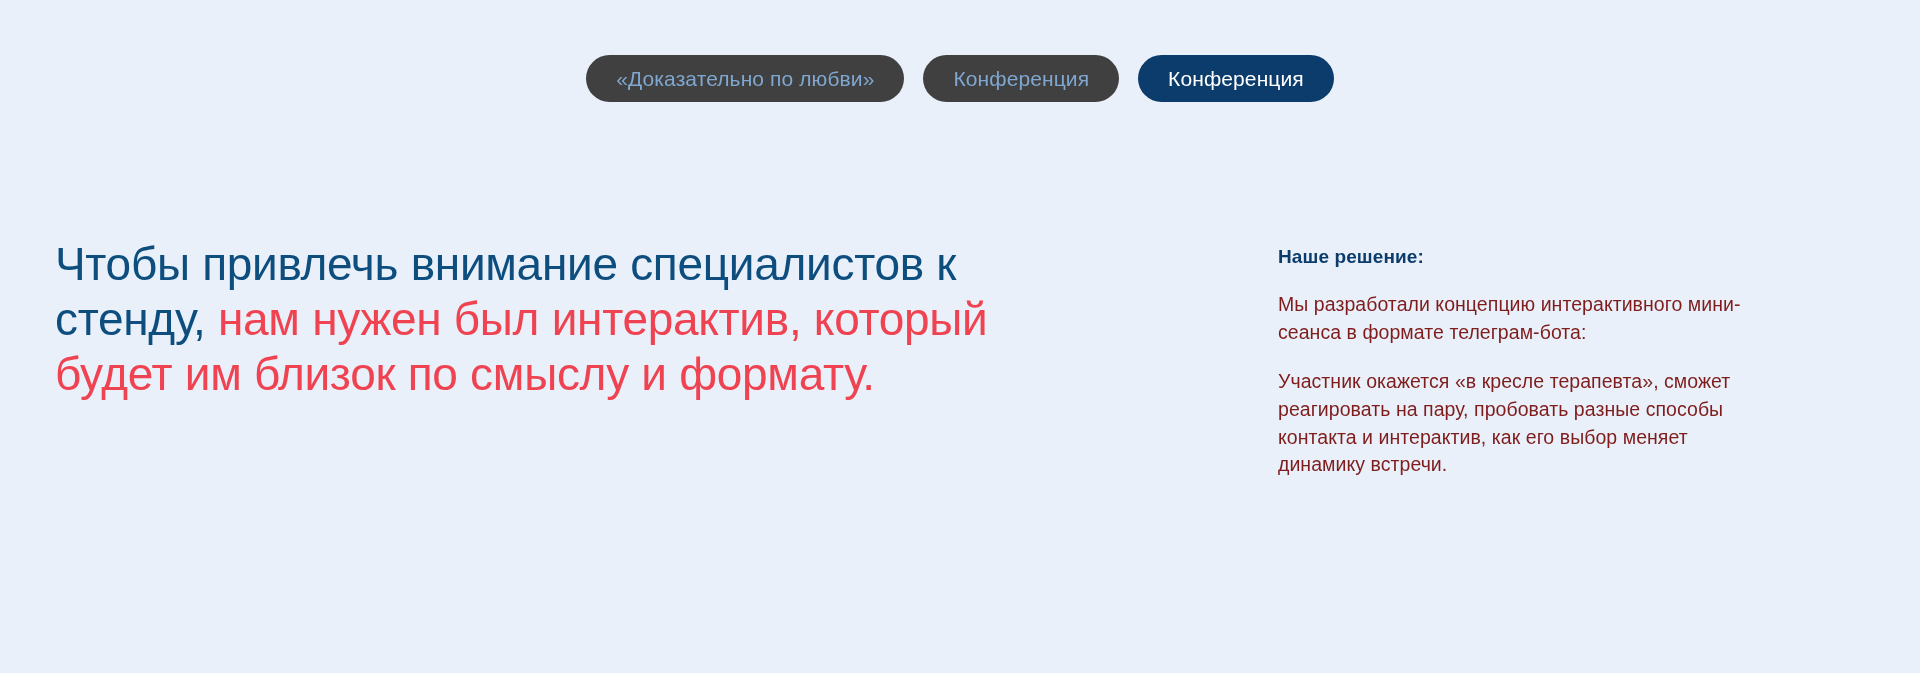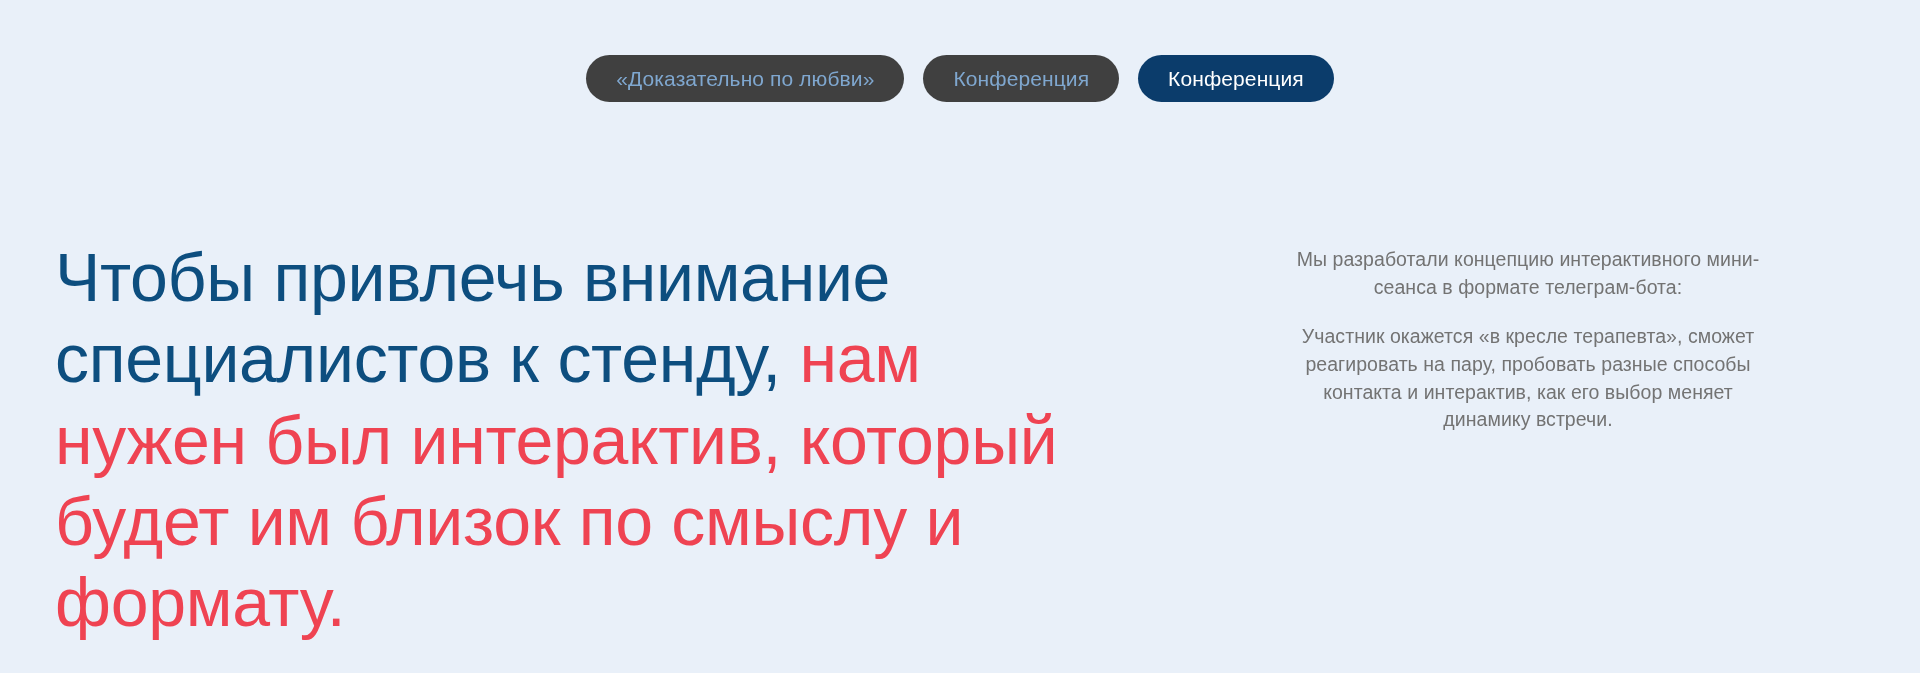--- a/index.html
+++ b/index.html
@@ -47,21 +47,21 @@
     background:#0b3c6b;
     color:#ffffff;
   }
 
   
   .headline {
     position:absolute;
     left:55px;
     top:237px;
     width:1060px;
-    font-size:68px;
+    font-size:46px;
     line-height:1.195;
     letter-spacing:-0.3px;
     color:#0d4e7f;
     font-weight:400;
   }
 
   .headline .accent { color:#ef4352; }
 
   
   .solution {
@@ -76,23 +76,22 @@
     font-size:19px;
     font-weight:700;
     color:#0b3c6b;
     letter-spacing:0.1px;
     margin-bottom:23px;
   }
 
   .solution-para {
     font-size:19.5px;
     line-height:1.42;
-    color:#737373;
+    color:#7f1d1d;
     letter-spacing:0.05px;
-    text-align:center;
   }
 
   .solution-para + .solution-para { margin-top:22px; }
 </style>
 </head>
 <body>
 
 <nav class="nav">
   <div class="pill">
     <span>«Доказательно по любви»</span>
@@ -101,15 +100,16 @@
     <span>Конференция</span>
   </div>
   <div class="pill active">
     <span>Конференция</span>
   </div>
 </nav>
 
 <h1 class="headline"><span>Чтобы привлечь внимание</span> <span>специалистов к стенду,</span> <span class="accent">нам нужен был интерактив, который будет им близок по смыслу и формату.</span></h1>
 
 <aside class="solution">
+  <div class="solution-title">Наше решение:</div>
   <p class="solution-para">Мы разработали концепцию интерактивного мини-сеанса в формате телеграм-бота:</p>
   <p class="solution-para">Участник окажется «в кресле терапевта», сможет реагировать на пару, пробовать разные способы контакта и интерактив, как его выбор меняет динамику встречи.</p>
 </aside>
 
 </body></html>

